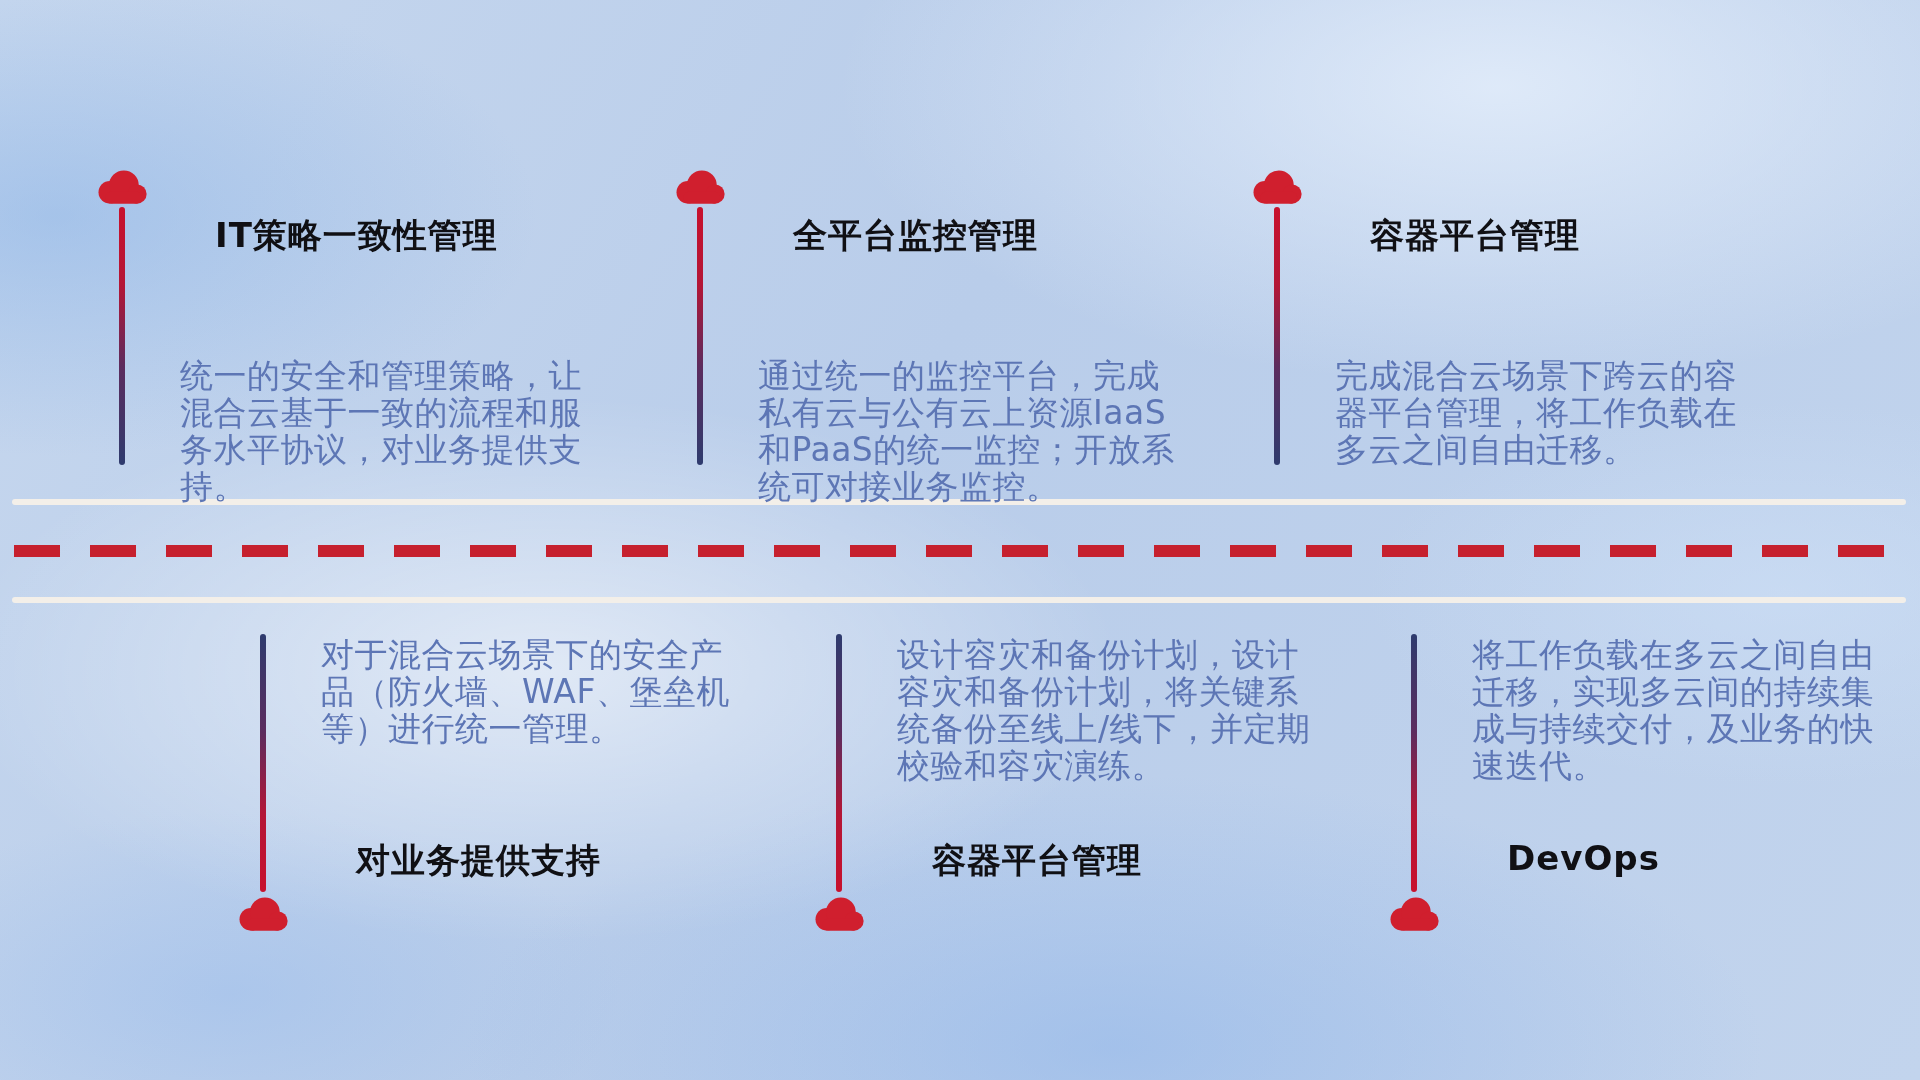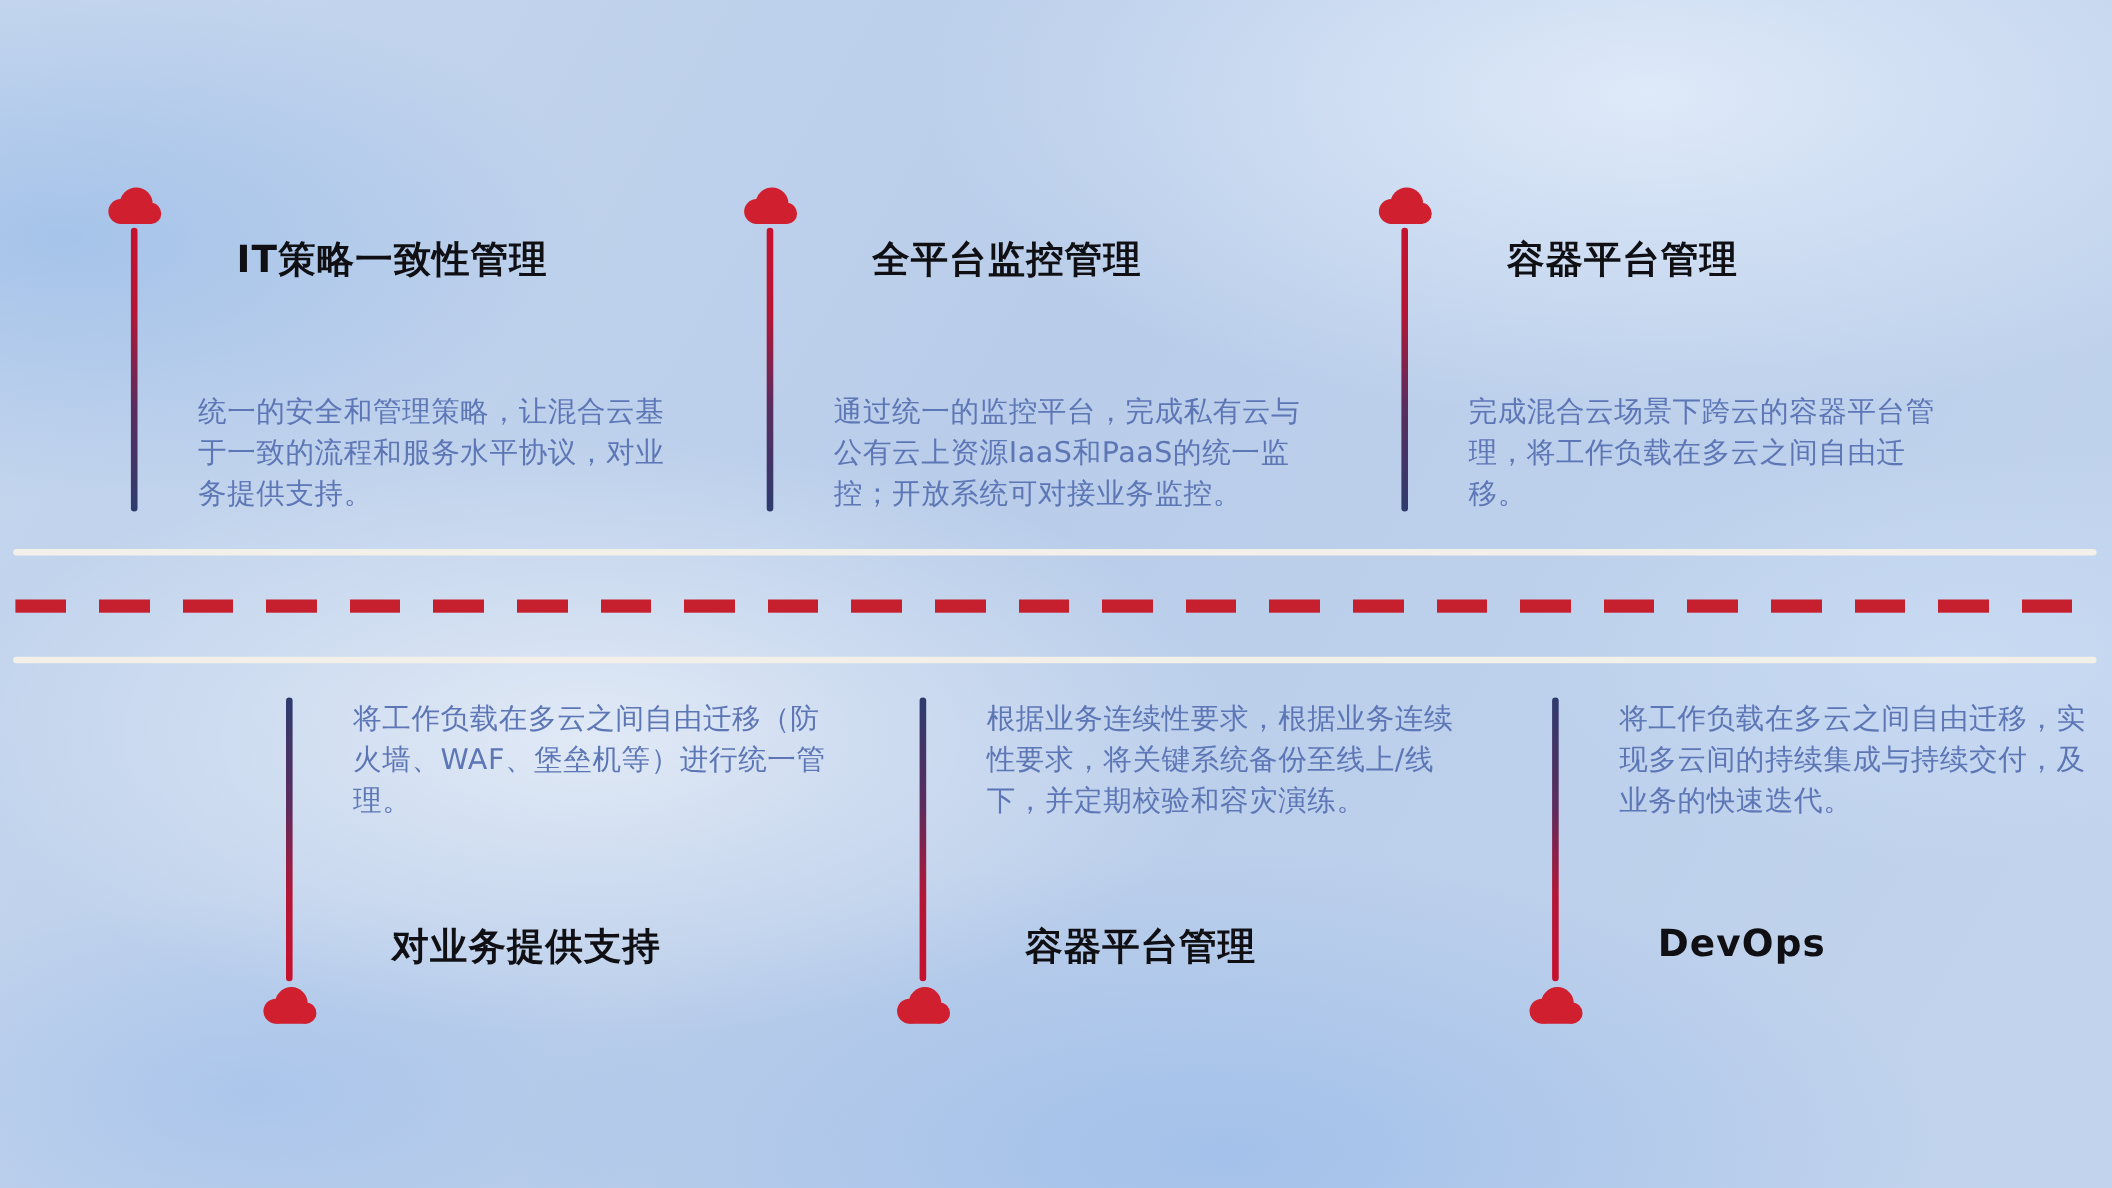--- a/index.html
+++ b/index.html
@@ -44,21 +44,21 @@
 
   .title{
     position:absolute; left:85px; white-space:nowrap;
     font-size:34px; font-weight:bold; color:#101014; letter-spacing:1px;margin-left:35px;
   }
   .item.top .title{ top:46px; }
   .item.bottom .title{ top:208px; }
 
   .desc{
     position:absolute; left:85px; width:430px;
-    font-size:26px; line-height:37px; color:#5d76b5; letter-spacing:0.5px;
+    font-size:33px; line-height:37px; color:#5d76b5; letter-spacing:0.5px;
   }
   .item.top .desc{ top:190px; }
   .item.bottom .desc{ top:6px; }
 
   
   .pos-1{ left:95px;  }
   .pos-2{ left:673px; }
   .pos-3{ left:1250px;}
   .pos-4{ left:236px; }
   .pos-5{ left:812px; }
@@ -119,35 +119,35 @@
     <div class="vline up"></div>
     <svg class="cloud" viewBox="0 0 64 44">
       <g fill="#d01f2e">
         <circle cx="17" cy="28" r="13"></circle>
           <circle cx="33" cy="20" r="17"></circle>
           <circle cx="48" cy="30" r="11"></circle>
         <rect x="12" y="27" width="42" height="14" rx="7"></rect>
       </g>
     </svg>
     <div class="title">对业务提供支持</div>
-    <div class="desc">将工作负载在多云之间自由迁移（防火墙、WAF、堡垒机等）进行统一管理。</div>
+    <div class="desc">对于混合云场景下的安全产品（防火墙、WAF、堡垒机等）进行统一管理。</div>
   </div>
 
   <div class="item bottom pos-5">
     <div class="vline up"></div>
     <svg class="cloud" viewBox="0 0 64 44">
       <g fill="#d01f2e">
         <circle cx="17" cy="28" r="13"></circle>
           <circle cx="33" cy="20" r="17"></circle>
           <circle cx="48" cy="30" r="11"></circle>
         <rect x="12" y="27" width="42" height="14" rx="7"></rect>
       </g>
     </svg>
     <div class="title">容器平台管理</div>
-    <div class="desc">根据业务连续性要求，根据业务连续性要求，将关键系统备份至线上/线下，并定期校验和容灾演练。</div>
+    <div class="desc">设计容灾和备份计划，设计容灾和备份计划，将关键系统备份至线上/线下，并定期校验和容灾演练。</div>
   </div>
 
   <div class="item bottom pos-6">
     <div class="vline up"></div>
     <svg class="cloud" viewBox="0 0 64 44">
       <g fill="#d01f2e">
         <circle cx="17" cy="28" r="13"></circle>
           <circle cx="33" cy="20" r="17"></circle>
           <circle cx="48" cy="30" r="11"></circle>
         <rect x="12" y="27" width="42" height="14" rx="7"></rect>

